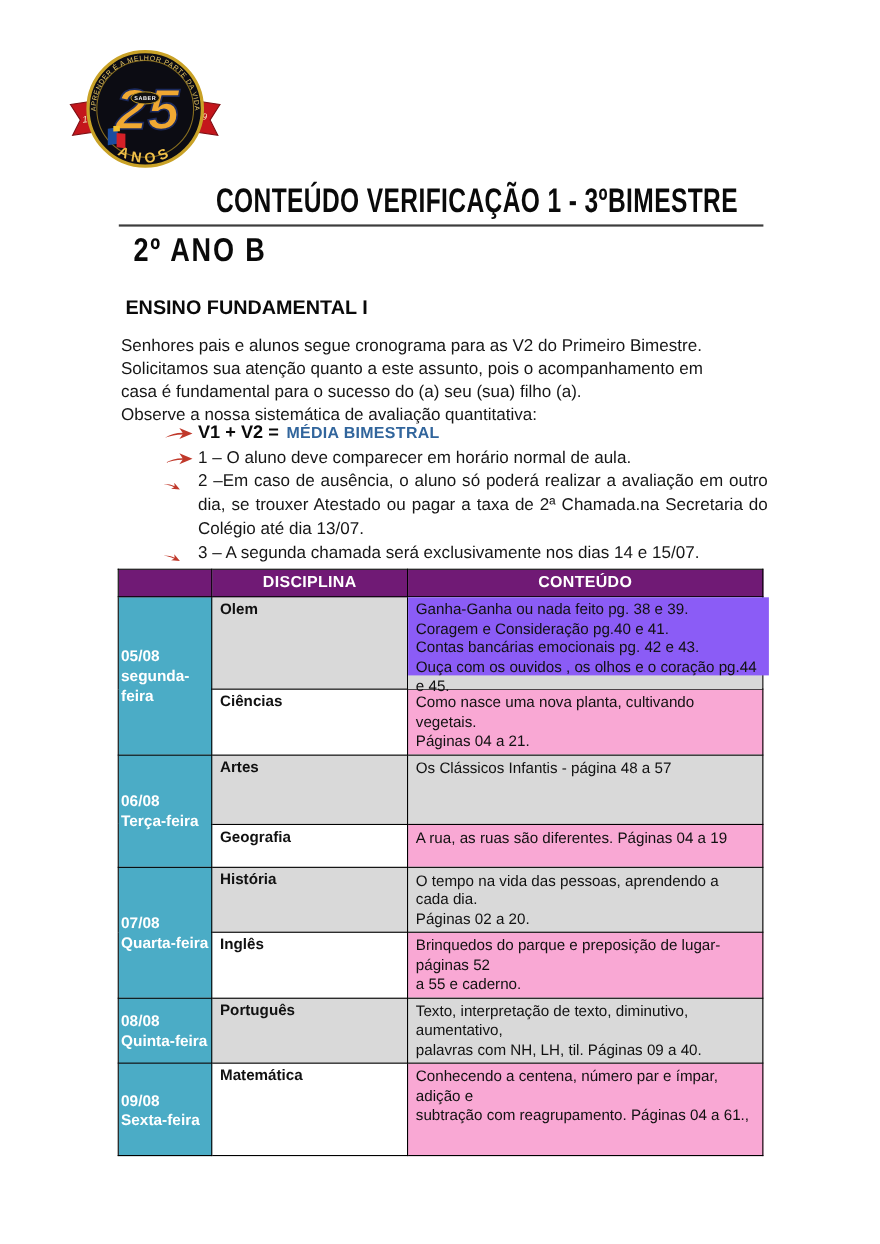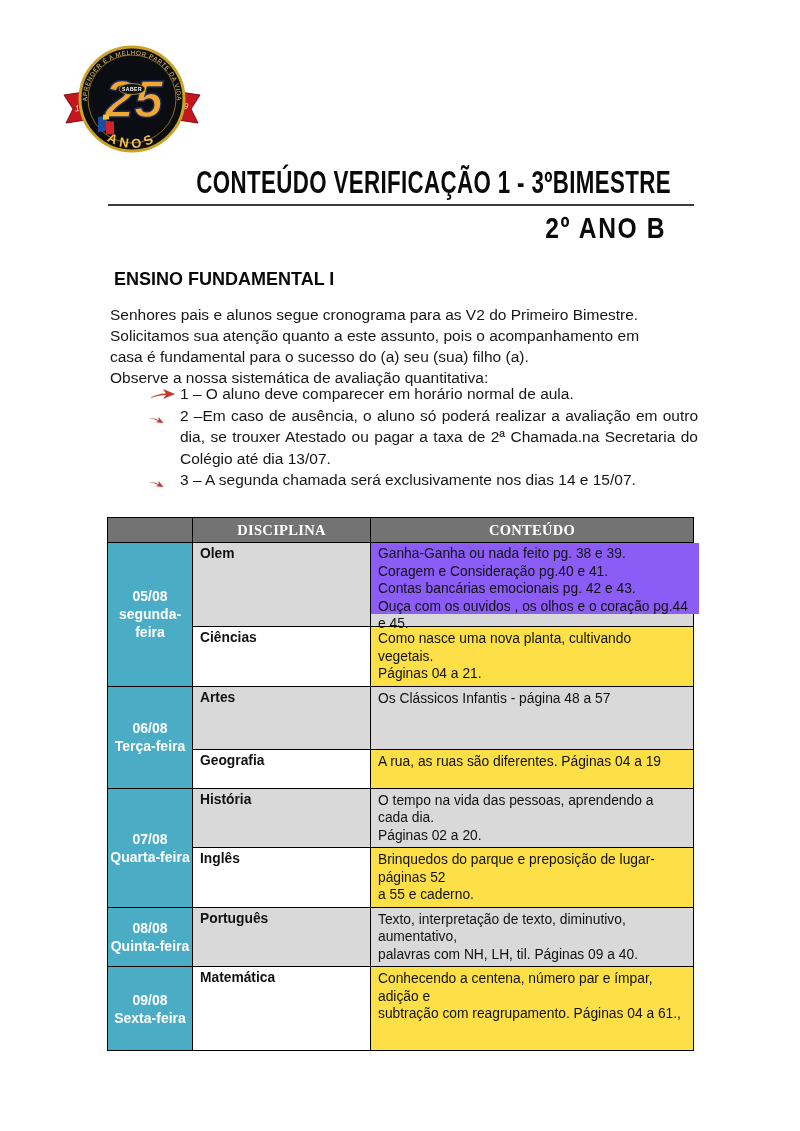--- a/index.html
+++ b/index.html
@@ -9,44 +9,44 @@
   }
   
   .logo{position:absolute;left:62px;top:36px;width:140px;height:132px;}
   
   .title-wrap{position:absolute;left:104px;top:165px;width:592px;text-align:center;}
   .main-title{
     display:inline-block;font-weight:bold;font-size:31px;color:#0a0a0a;
     transform:scaleX(.72);transform-origin:center;white-space:nowrap;letter-spacing:.5px;
   }
   .title-rule{position:absolute;left:108px;top:204px;width:586px;border-top:2px solid #3c3c3c;}
-  .subtitle-wrap{position:absolute;left:88px;top:211px;width:592px;text-align:right;}
+  .subtitle-wrap{position:absolute;left:108px;top:211px;width:592px;text-align:left;}
   .subtitle{
     display:inline-block;font-weight:bold;font-size:30px;color:#0a0a0a;
     transform:scaleX(.82);transform-origin:center;letter-spacing:2px;white-space:nowrap;
   }
   .section-heading{position:absolute;left:114px;top:269px;font-size:18px;font-weight:bold;color:#0a0a0a;}
   
   .intro{position:absolute;left:110px;top:304px;width:586px;font-size:15.5px;line-height:21px;color:#161616;}
   
   .bullets{position:absolute;left:150px;top:383px;width:548px;}
   .bullet-item{display:flex;align-items:flex-start;font-size:15.5px;line-height:21.5px;color:#161616;}
   .bullet-item .arrow{flex:0 0 30px;padding-top:3px;}
   .bullet-item .arrow svg{display:block;}
   .arrow-small svg{transform:rotate(28deg) scale(.62);transform-origin:left center;}
   .bullet-text{flex:1;text-align:justify;}
   .formula-bold{font-weight:bold;font-size:16.5px;color:#0a0a0a;}
   .formula-highlight{font-weight:bold;font-size:14.5px;color:#31659C;margin-left:7px;letter-spacing:.3px;}
   
   .schedule{position:absolute;left:107px;top:517px;width:586px;border-collapse:collapse;table-layout:fixed;}
   .schedule td,.schedule th{border:1.5px solid #000;box-sizing:border-box;}
-  .schedule th{height:25px;background:#737373;color:#fff;font-size:14.5px;font-weight:bold;letter-spacing:.3px;text-align:center;padding:0;font-family:Liberation Serif, serif;}
-  td.day{background:#4BACC6;color:#fff;font-weight:bold;font-size:14px;line-height:18px;text-align:center;vertical-align:middle;padding:2px;overflow-wrap:break-word;}
+  .schedule th{height:25px;background:#701a75;color:#fff;font-size:14.5px;font-weight:bold;letter-spacing:.3px;text-align:center;padding:0;}
+  td.day{background:#4BACC6;color:#fff;font-weight:bold;font-size:14px;line-height:18px;text-align:left;vertical-align:middle;padding:2px;overflow-wrap:break-word;}
   td.disc{vertical-align:top;font-weight:bold;font-size:13.8px;padding:3px 7px;background:#fff;margin-left:36px;}
-  td.cont{vertical-align:top;font-size:13.8px;line-height:17.5px;padding:3px 7px;background:#fde047;}
+  td.cont{vertical-align:top;font-size:13.8px;line-height:17.5px;padding:3px 7px;background:#f9a8d4;}
   td.cont .ctext{white-space:pre-line;}
   .gray{background:#D9D9D9 !important;}
   tr.r1{height:84px;} tr.r2{height:37px;padding-left:19px;} tr.r3{height:63px;} tr.r4{height:39px;}
   tr.r5{height:51px;} tr.r6{height:45px;} tr.r7{height:52px;} tr.r8{height:84px;}
   td.olem-cont{position:relative;padding:0;}
   .whitebox{position:absolute;top:0;left:0;width:calc(100% + 6px);height:71px;background:#8b5cf6;padding:2px 7px;box-sizing:border-box;}
 </style>
 </head>
 <body>
 
@@ -105,20 +105,30 @@
     <div>Observe a nossa sistemática de avaliação quantitativa:</div>
   </div>
 
   <div class="bullets">
     <div class="bullet-item">
       <span class="arrow">
         <svg width="26" height="15" viewBox="0 0 26 15">
             <path d="M0 12 C5 9 10 7.5 16 7.5 L13 3 L25 8 L13 13 L16 9 C10 9 5 10.5 0 12 Z" fill="#C0392B"></path>
           </svg>
       </span>
+      <span class="bullet-text">
+        <span class="formula-bold">V1 + V2 =</span><span class="formula-highlight">MÉDIA BIMESTRAL</span>
+      </span>
+    </div>
+    <div class="bullet-item">
+      <span class="arrow">
+        <svg width="26" height="15" viewBox="0 0 26 15">
+            <path d="M0 12 C5 9 10 7.5 16 7.5 L13 3 L25 8 L13 13 L16 9 C10 9 5 10.5 0 12 Z" fill="#C0392B"></path>
+          </svg>
+      </span>
       <span class="bullet-text">1 – O aluno deve comparecer em horário normal de aula.</span>
     </div>
     <div class="bullet-item">
       <span class="arrow arrow-small">
         <svg width="26" height="15" viewBox="0 0 26 15">
             <path d="M0 12 C5 9 10 7.5 16 7.5 L13 3 L25 8 L13 13 L16 9 C10 9 5 10.5 0 12 Z" fill="#C0392B"></path>
           </svg>
       </span>
       <span class="bullet-text">2 –Em caso de  ausência, o aluno só poderá realizar a avaliação em outro dia, se trouxer Atestado ou pagar a taxa de 2ª Chamada.na Secretaria do Colégio até dia 13/07.</span>
     </div>

